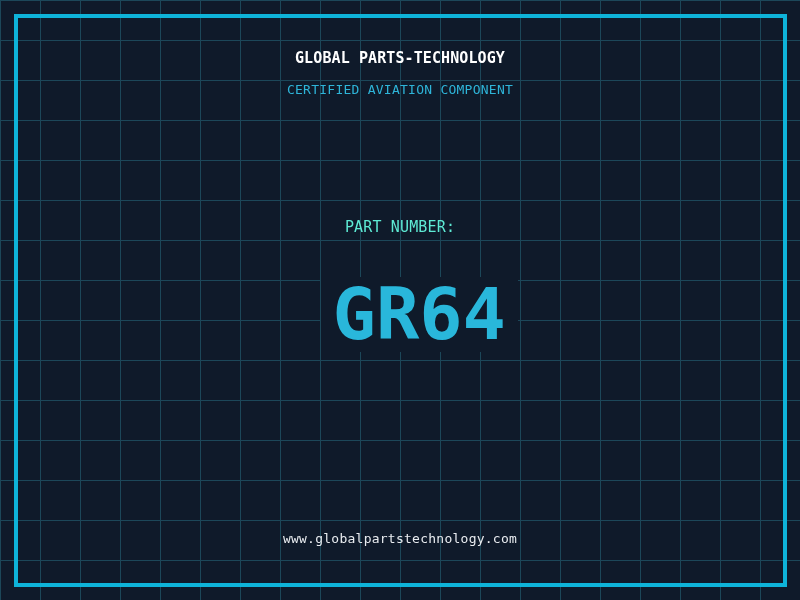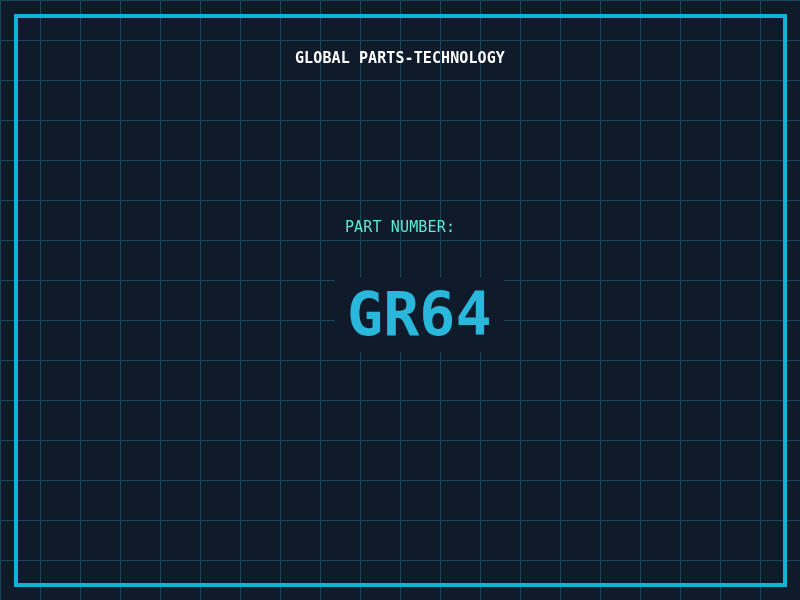--- a/index.html
+++ b/index.html
@@ -64,21 +64,21 @@
     color: #5eead4;
     letter-spacing: 0.15px;
   }
 
   .pn-value-wrap {
     top: 258px;
   }
 
   .pn-value {
     display: inline-block;
-    font-size: 60px;
+    font-size: 72px;
     line-height: 75px;
     font-weight: bold;
     color: #29b7db;
     background-color: #0f1a2a; 
     padding: 0 12px;
   }
 
   .website {
     top: 532px;
     font-size: 13px;
@@ -89,20 +89,22 @@
 </style>
 </head>
 <body>
 
 <div class="screen">
   <div class="grid"></div>
   <div class="frame"></div>
 
   <div class="txt title">GLOBAL PARTS-TECHNOLOGY</div>
 
+  <div class="txt subtitle">CERTIFIED AVIATION COMPONENT</div>
 
   <div class="txt pn-label">PART NUMBER:</div>
 
   <div class="txt pn-value-wrap">
     <span class="pn-value">GR64</span>
   </div>
 
+  <div class="txt website">www.globalpartstechnology.com</div>
 </div>
 
 </body></html>

